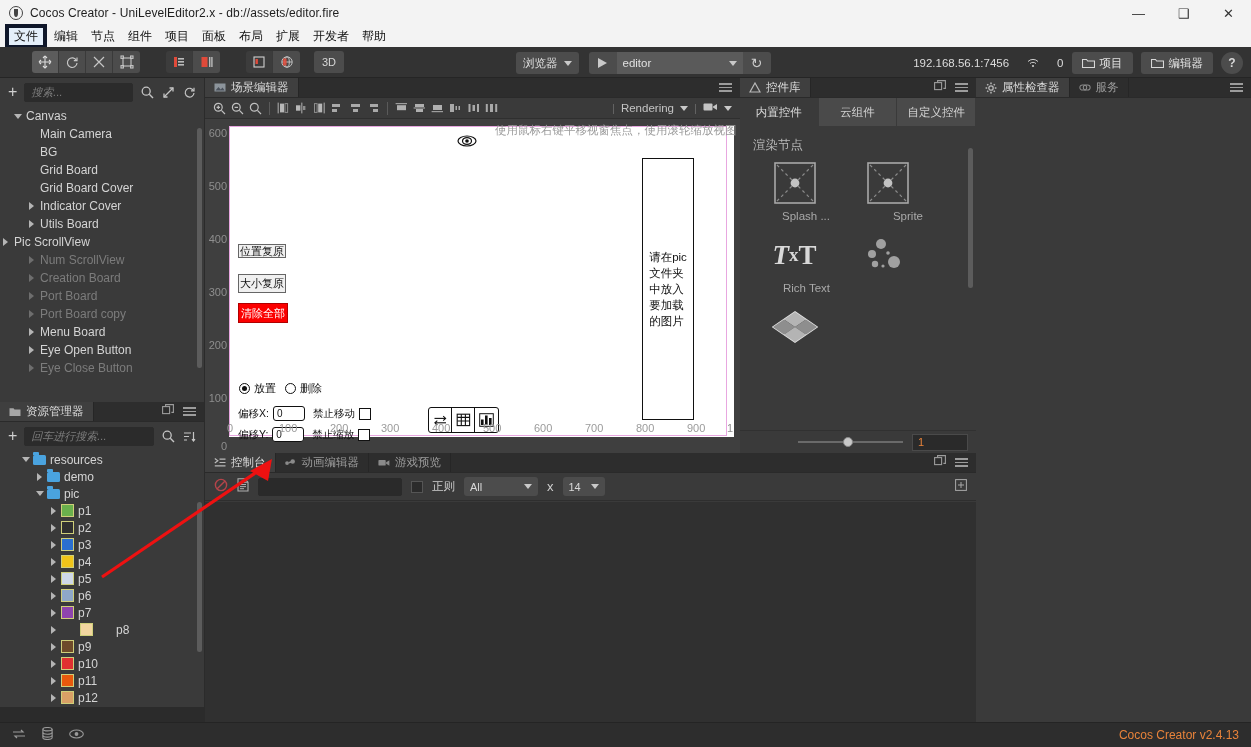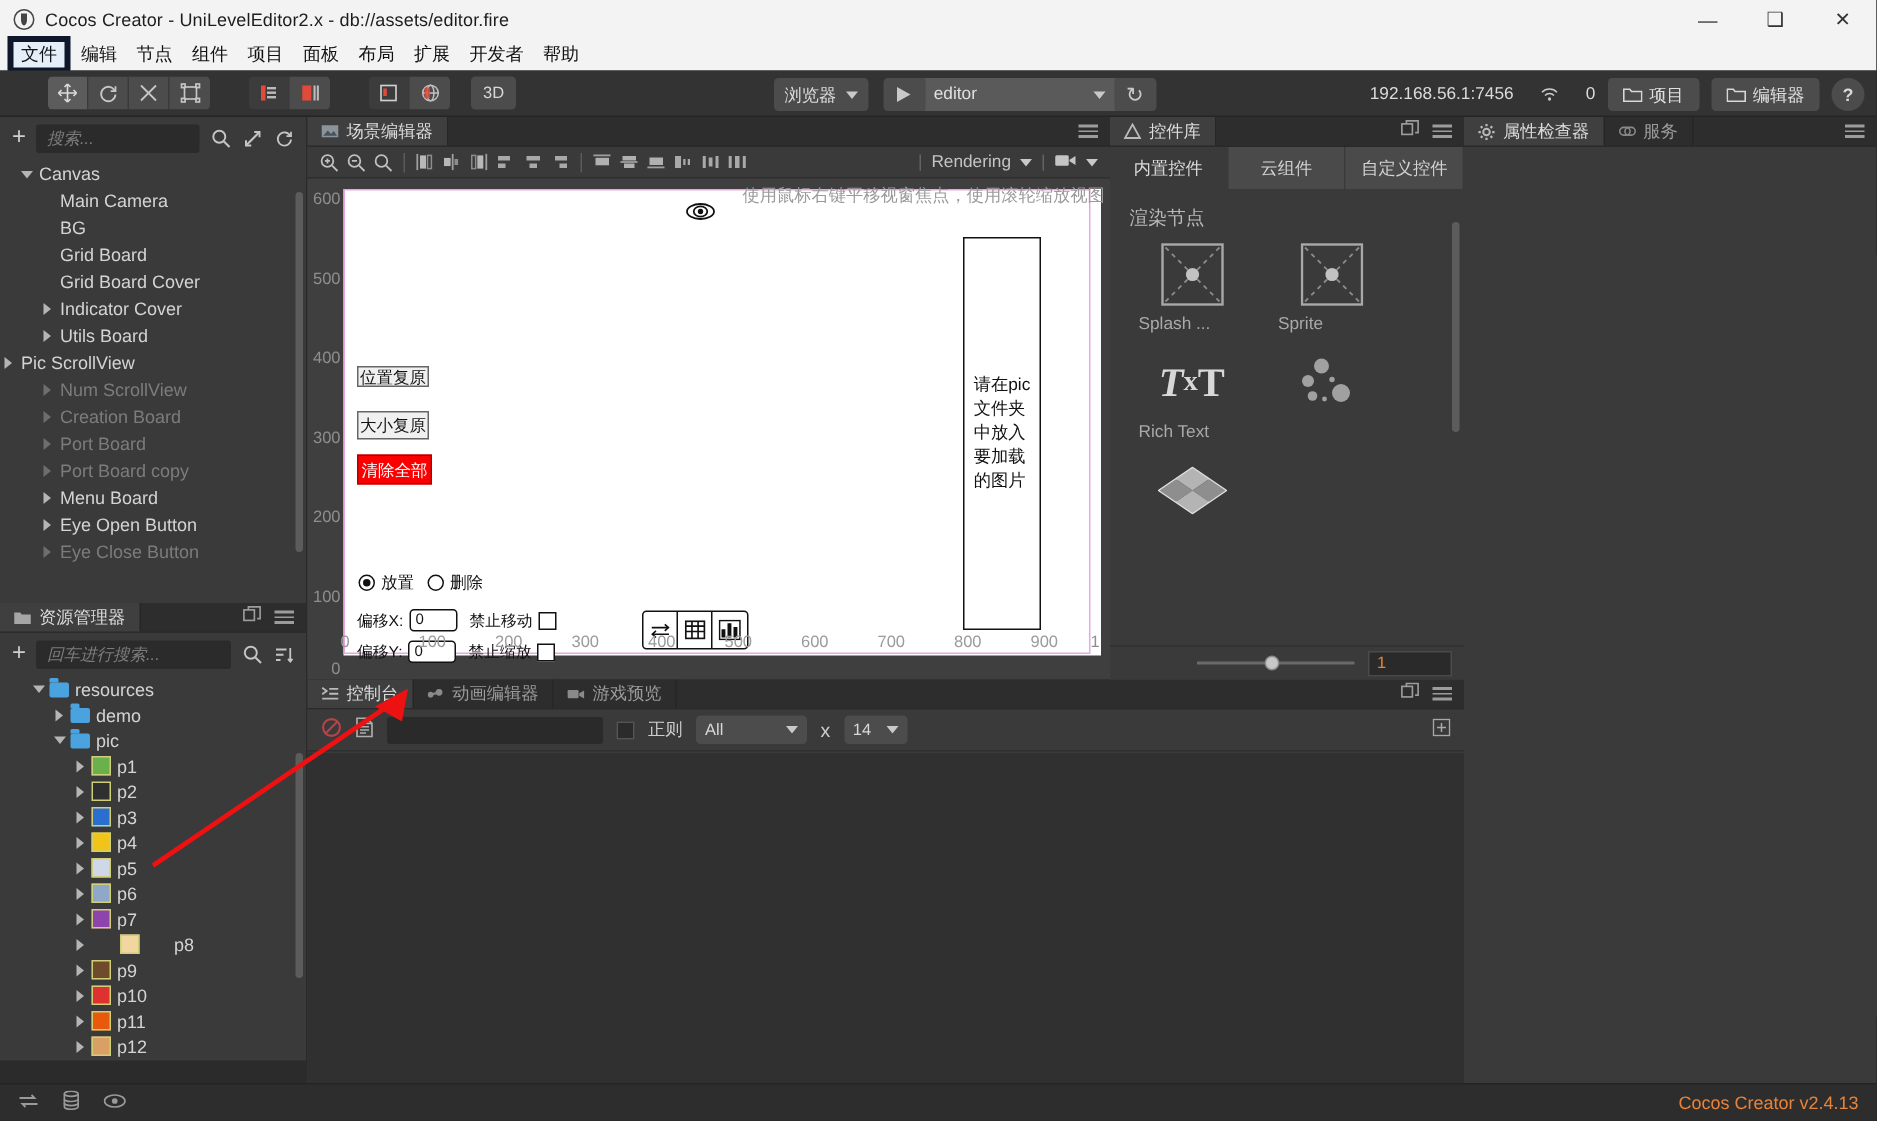--- a/index.html
+++ b/index.html
@@ -211,21 +211,21 @@
   
   #widgets { left:740px; top:78px; width:236px; height:375px; background:#3a3a3a; }
   .wtabs { display:flex; height:28px; }
   .wtab {
     flex:1; display:flex;align-items:center;justify-content:center; font-size:11.5px;
     background:#4a4a4a; color:#d2d2d2; border-right:1px solid #3a3a3a;
   }
   .wtab.active { background:#3a3a3a; color:#dcdcdc; }
   .wsec-title { padding: 11px 0 6px 13px; font-size:12.5px; color:#b9b9b9; }
   .wgrid { display:flex; flex-wrap:wrap; padding-left: 8px; }
-  .wcell { width: 71px; margin: 0 11px 10px 11px; text-align:left; }
+  .wcell { width: 71px; margin: 0 11px 10px 11px; text-align:right; }
   .wicon { height: 46px; display:flex; align-items:center; justify-content:center; }
   .wlabel { font-size:11.5px; color:#a9a9a9; margin-top:4px; }
   .wslider {
     position:absolute; bottom:0; left:0; width:236px; height:23px; background:#3a3a3a;
     display:flex; align-items:center; justify-content:flex-end; gap:9px; padding-right:8px;
     border-top:1px solid #313131;
   }
   .strack { width:105px;height:2px;background:#6a6a6a;position:relative; }
   .sknob { position:absolute; left:45px; top:-4px; width:10px;height:10px;border-radius:50%;background:#c8c8c8;border:1px solid #888;}
   .snum {

